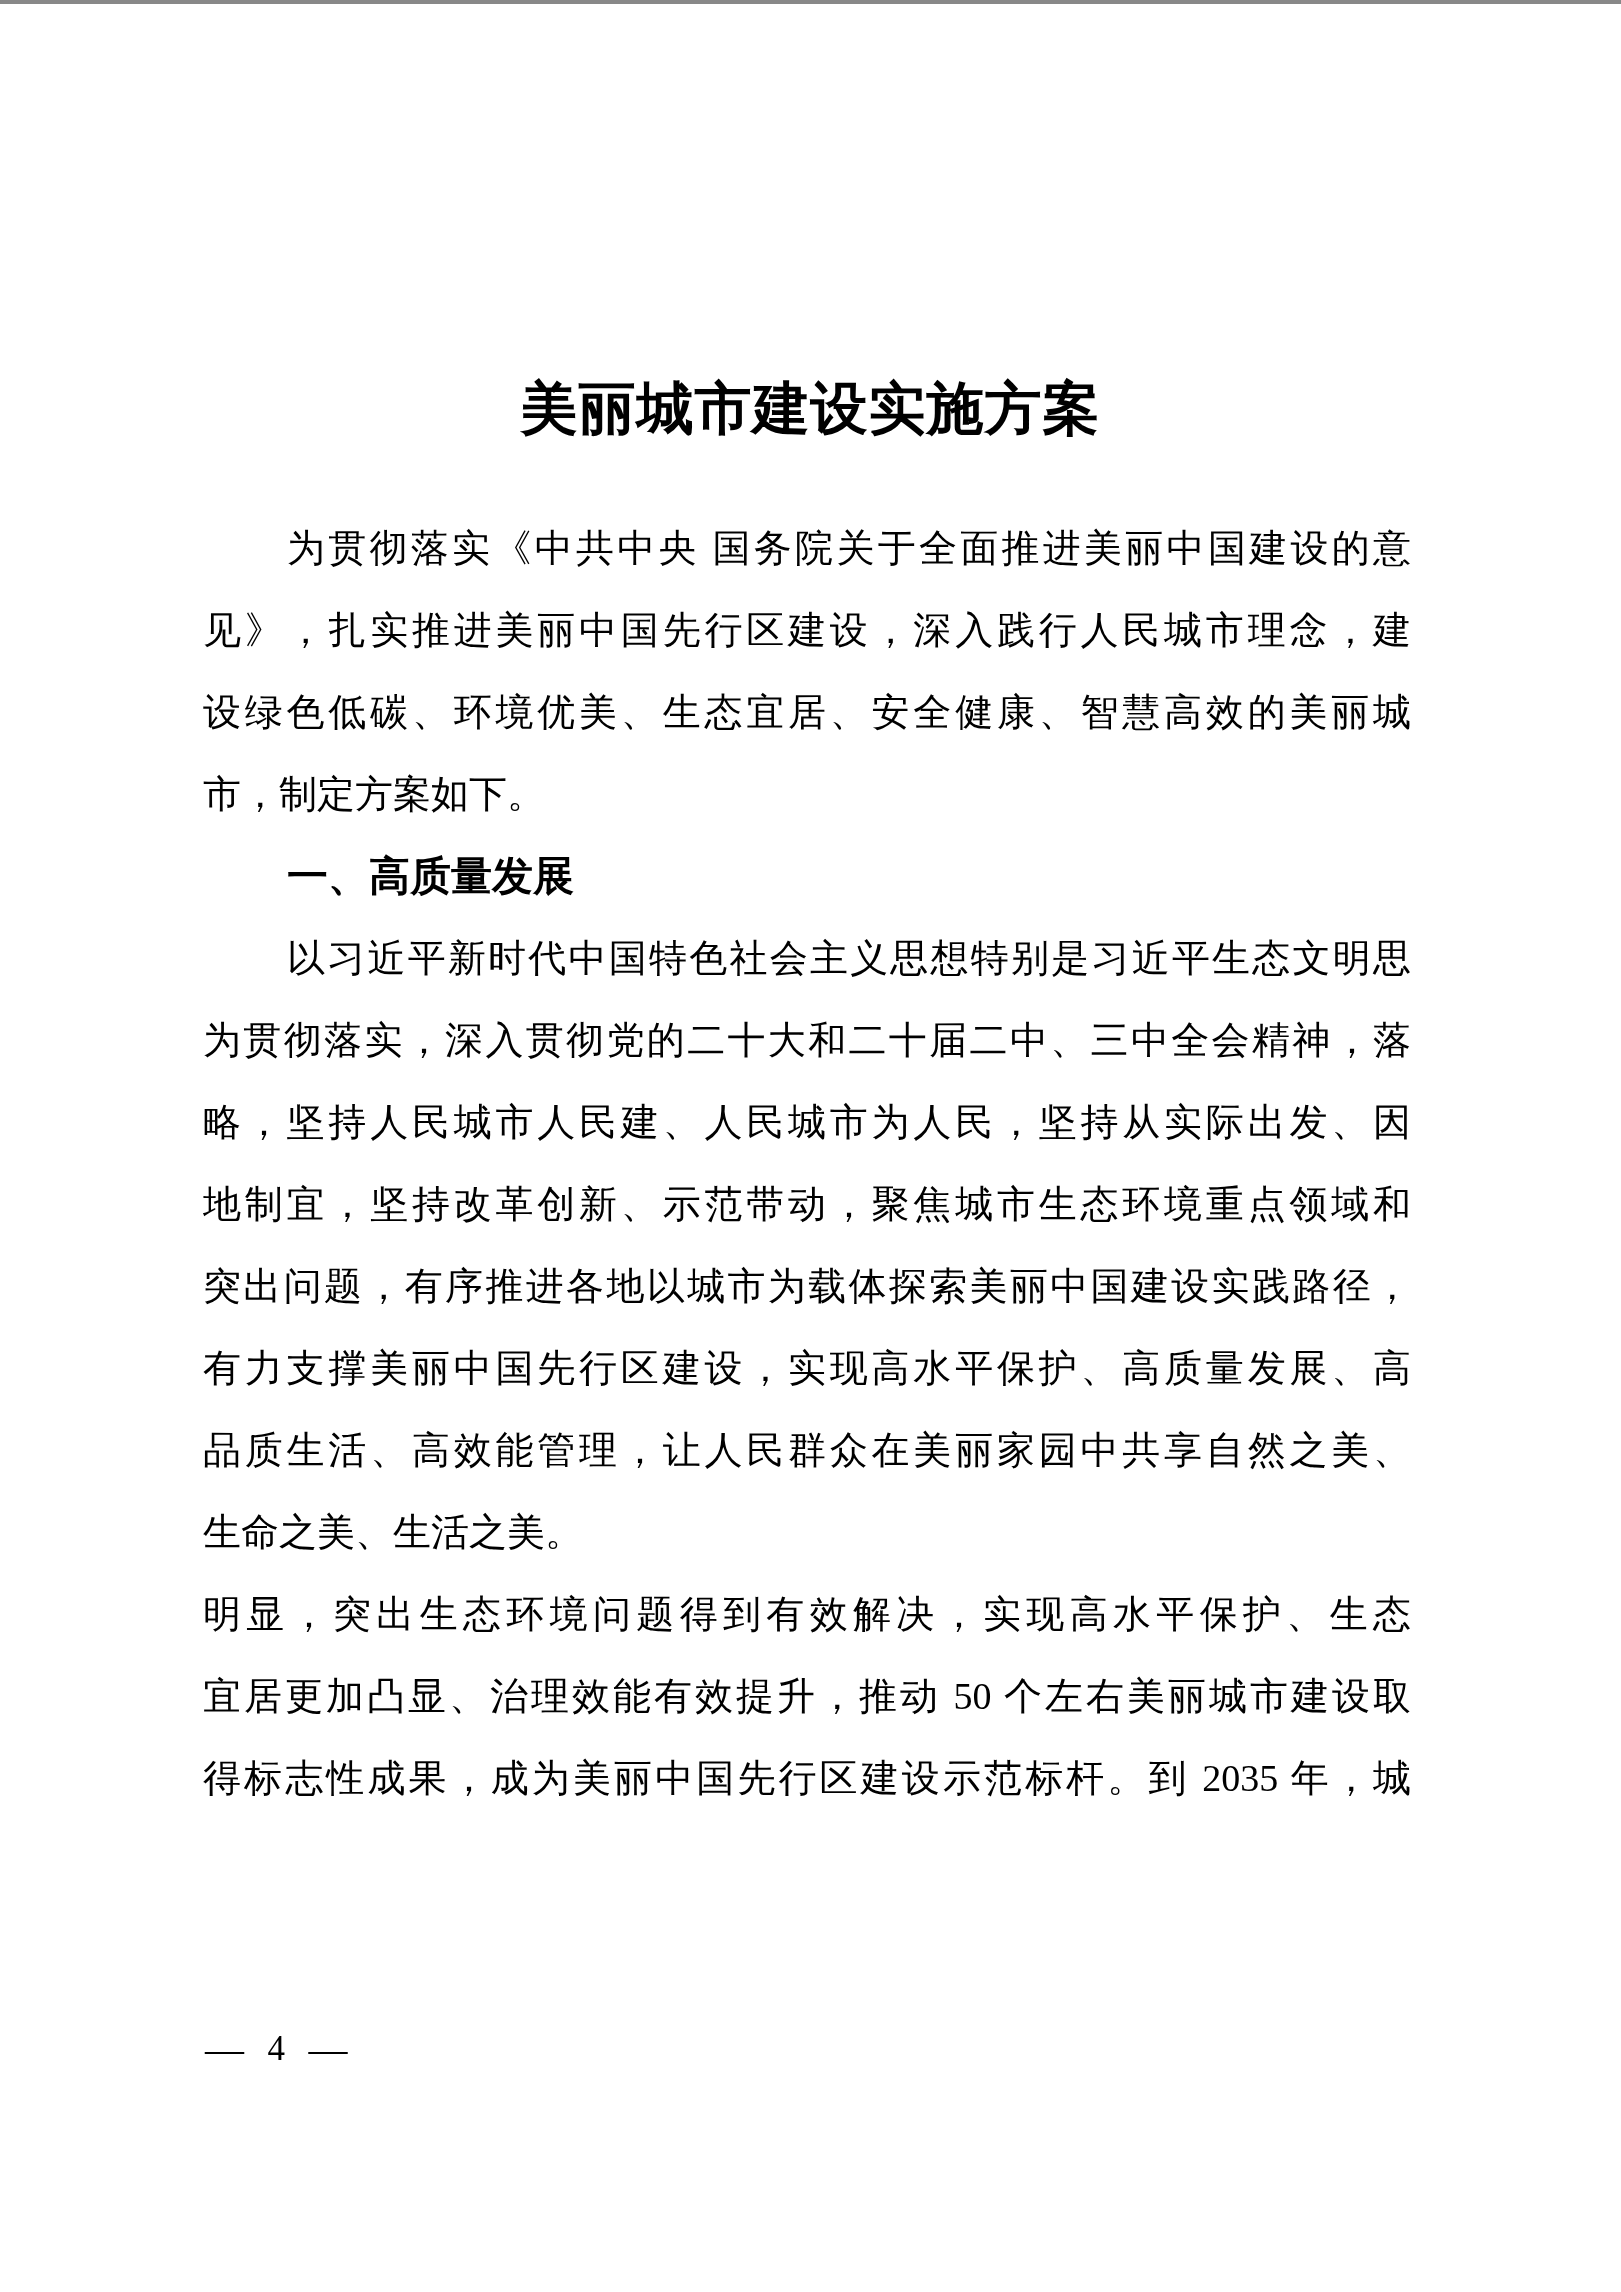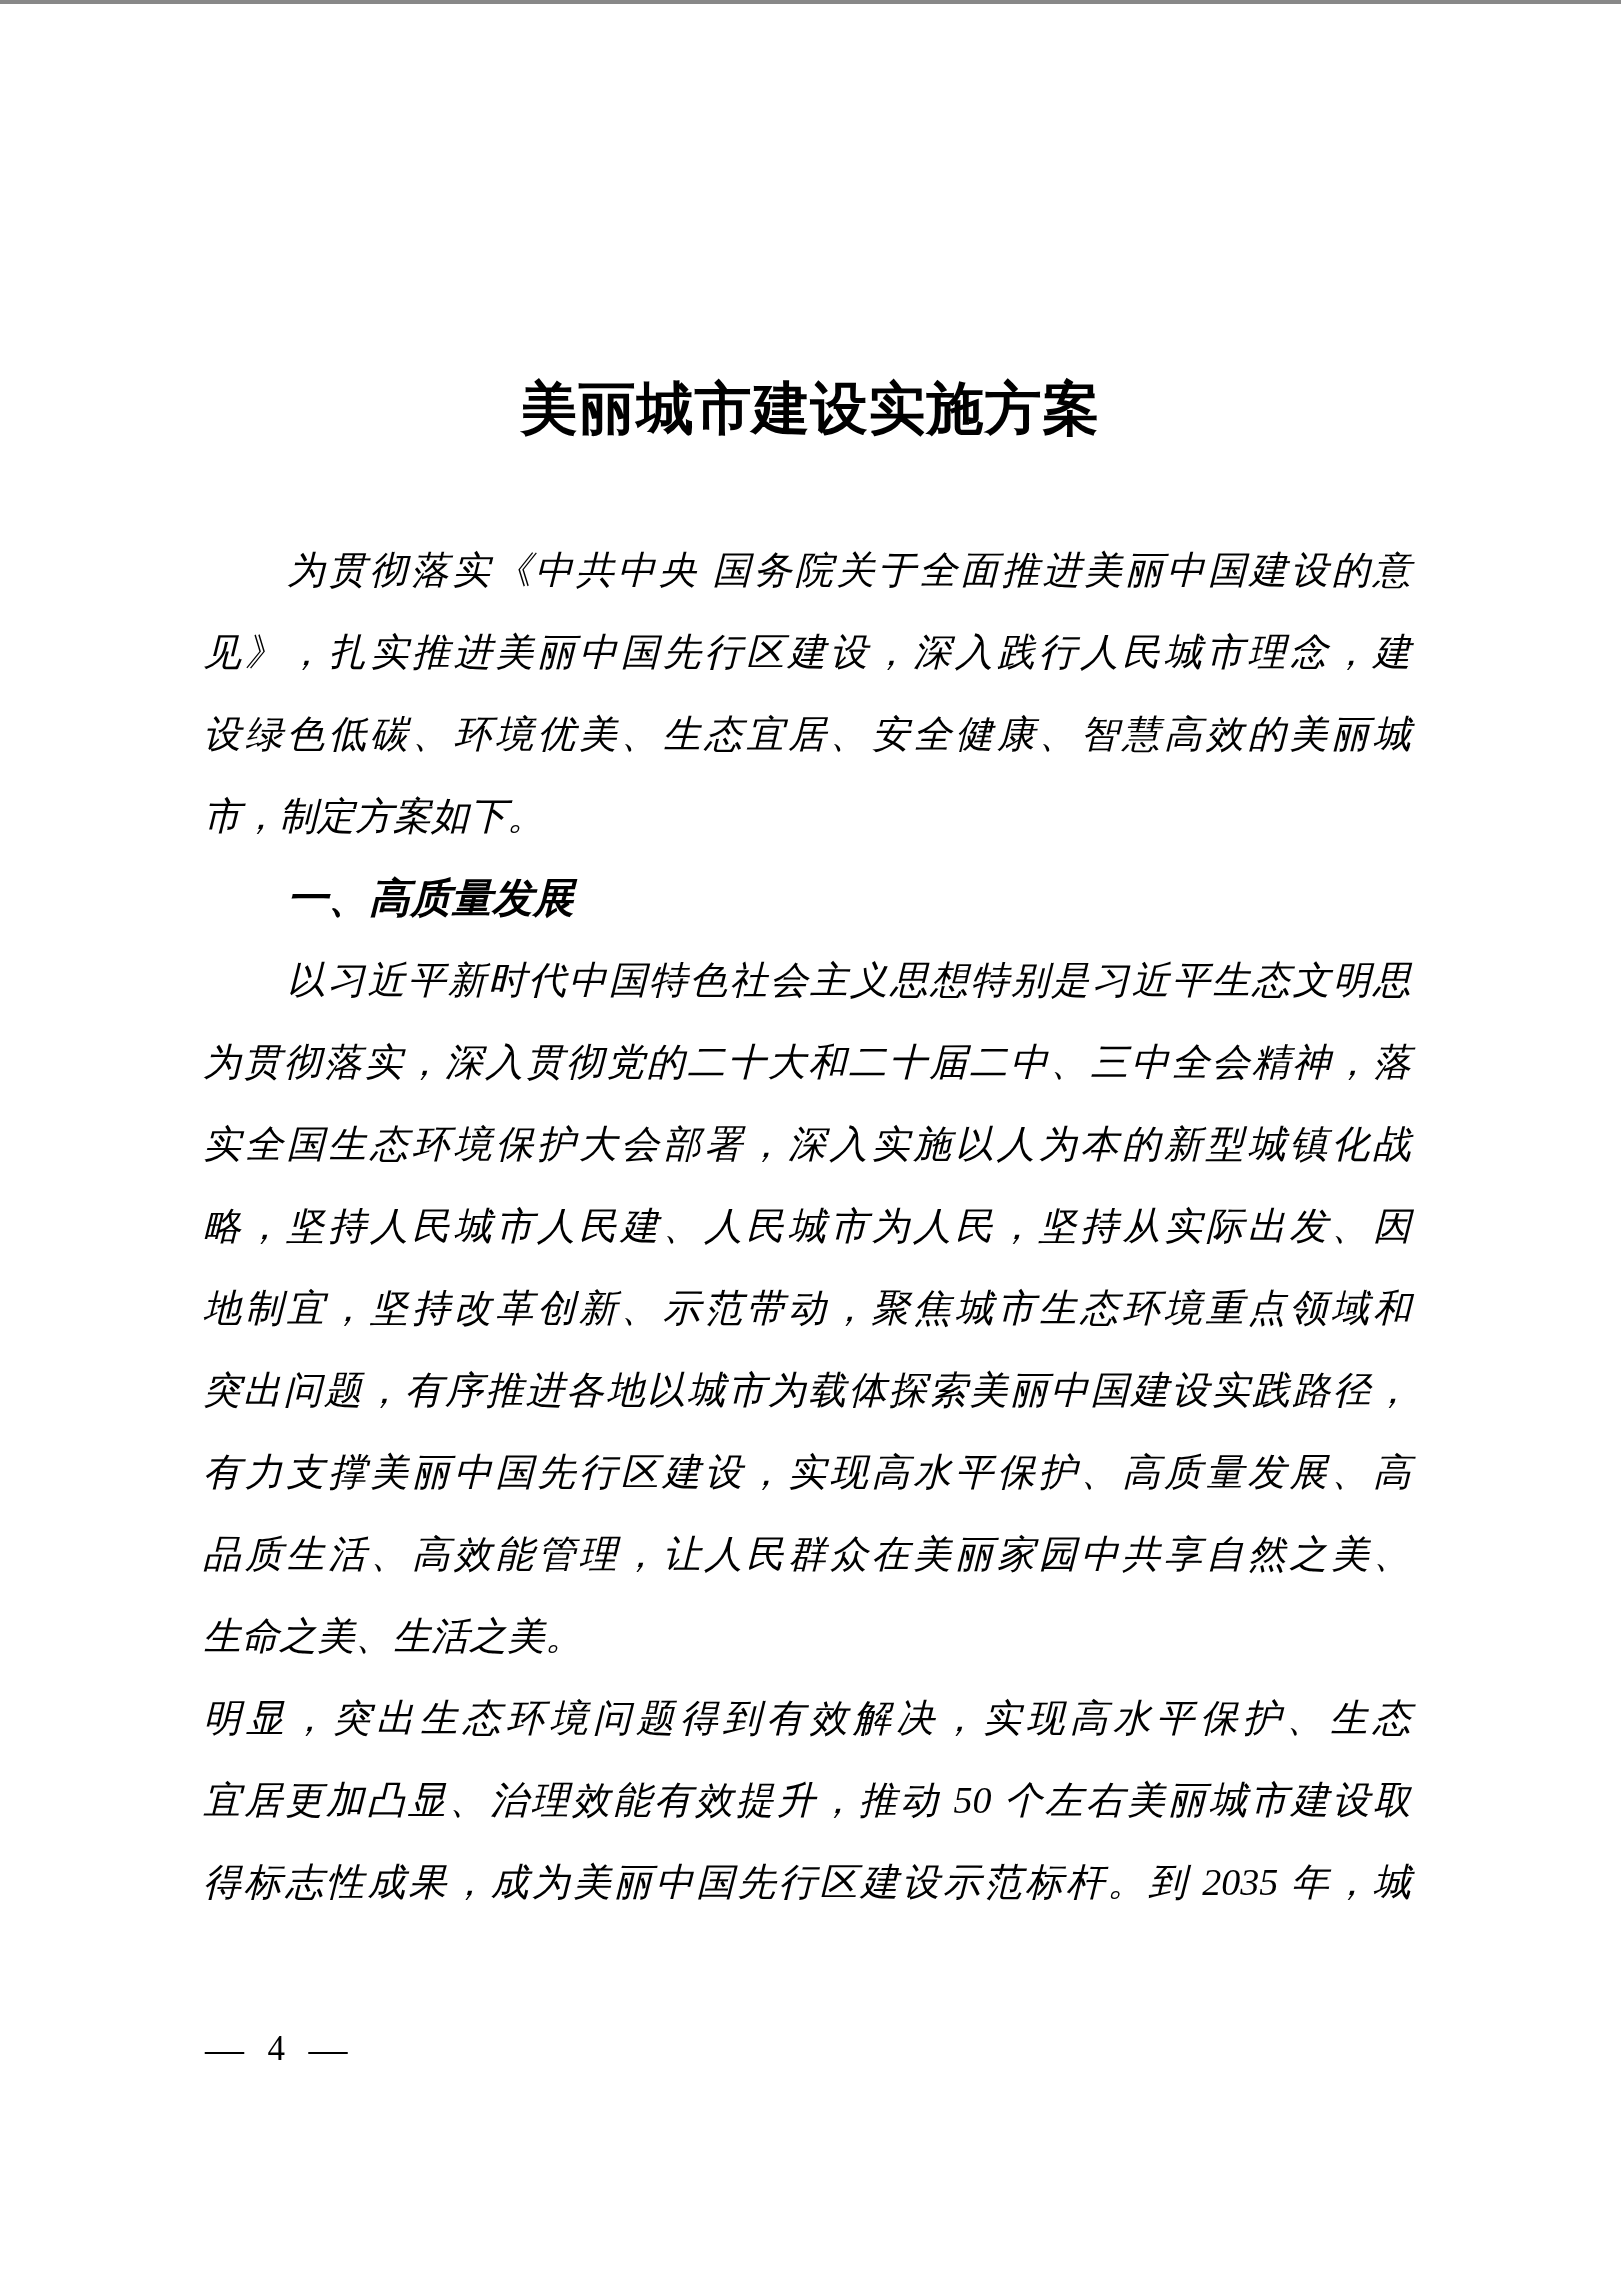--- a/index.html
+++ b/index.html
@@ -24,26 +24,25 @@
     text-align: center;
     font-family: "Liberation Sans", "DejaVu Sans", sans-serif;
     font-weight: bold;
     font-size: 57px;
     line-height: 78px;
     letter-spacing: 1px;
     white-space: nowrap;
   }
   .doc-body {
     position: absolute;
-    top: 525px;
+    top: 503px;
     left: 203px;
     width: 1208px;
     font-family: "Liberation Serif", "DejaVu Serif", serif;
     font-size: 38px;
-    font-style: italic;
   }
   .line {
     height: 82px;
     line-height: 82px;
     white-space: nowrap;
   }
   .line.fill {
     white-space: normal;
     text-align: justify;
     text-align-last: justify;
@@ -79,21 +78,20 @@
   <div class="doc-title">美丽城市建设实施方案</div>
 
   <div class="doc-body">
     <div class="line indent fill">为贯彻落实《中共中央 国务院关于全面推进美丽中国建设的意</div>
     <div class="line fill">见》，扎实推进美丽中国先行区建设，深入践行人民城市理念，建</div>
     <div class="line fill">设绿色低碳、环境优美、生态宜居、安全健康、智慧高效的美丽城</div>
     <div class="line">市，制定方案如下。</div>
     <div class="line indent heading">一、高质量发展</div>
     <div class="line indent fill">以习近平新时代中国特色社会主义思想特别是习近平生态文明思</div>
     <div class="line fill">为贯彻落实，深入贯彻党的二十大和二十届二中、三中全会精神，落</div>
-    <div class="line fill">实全国生态环境保护大会部署，深入实施以人为本的新型城镇化战</div>
     <div class="line fill">略，坚持人民城市人民建、人民城市为人民，坚持从实际出发、因</div>
     <div class="line fill">地制宜，坚持改革创新、示范带动，聚焦城市生态环境重点领域和</div>
     <div class="line fill">突出问题，有序推进各地以城市为载体探索美丽中国建设实践路径，</div>
     <div class="line fill">有力支撑美丽中国先行区建设，实现高水平保护、高质量发展、高</div>
     <div class="line fill">品质生活、高效能管理，让人民群众在美丽家园中共享自然之美、</div>
     <div class="line">生命之美、生活之美。</div>
     <div class="line fill">明显，突出生态环境问题得到有效解决，实现高水平保护、生态</div>
     <div class="line fill">宜居更加凸显、治理效能有效提升，推动 50 个左右美丽城市建设取</div>
     <div class="line fill">得标志性成果，成为美丽中国先行区建设示范标杆。到 2035 年，城</div>
   </div>

